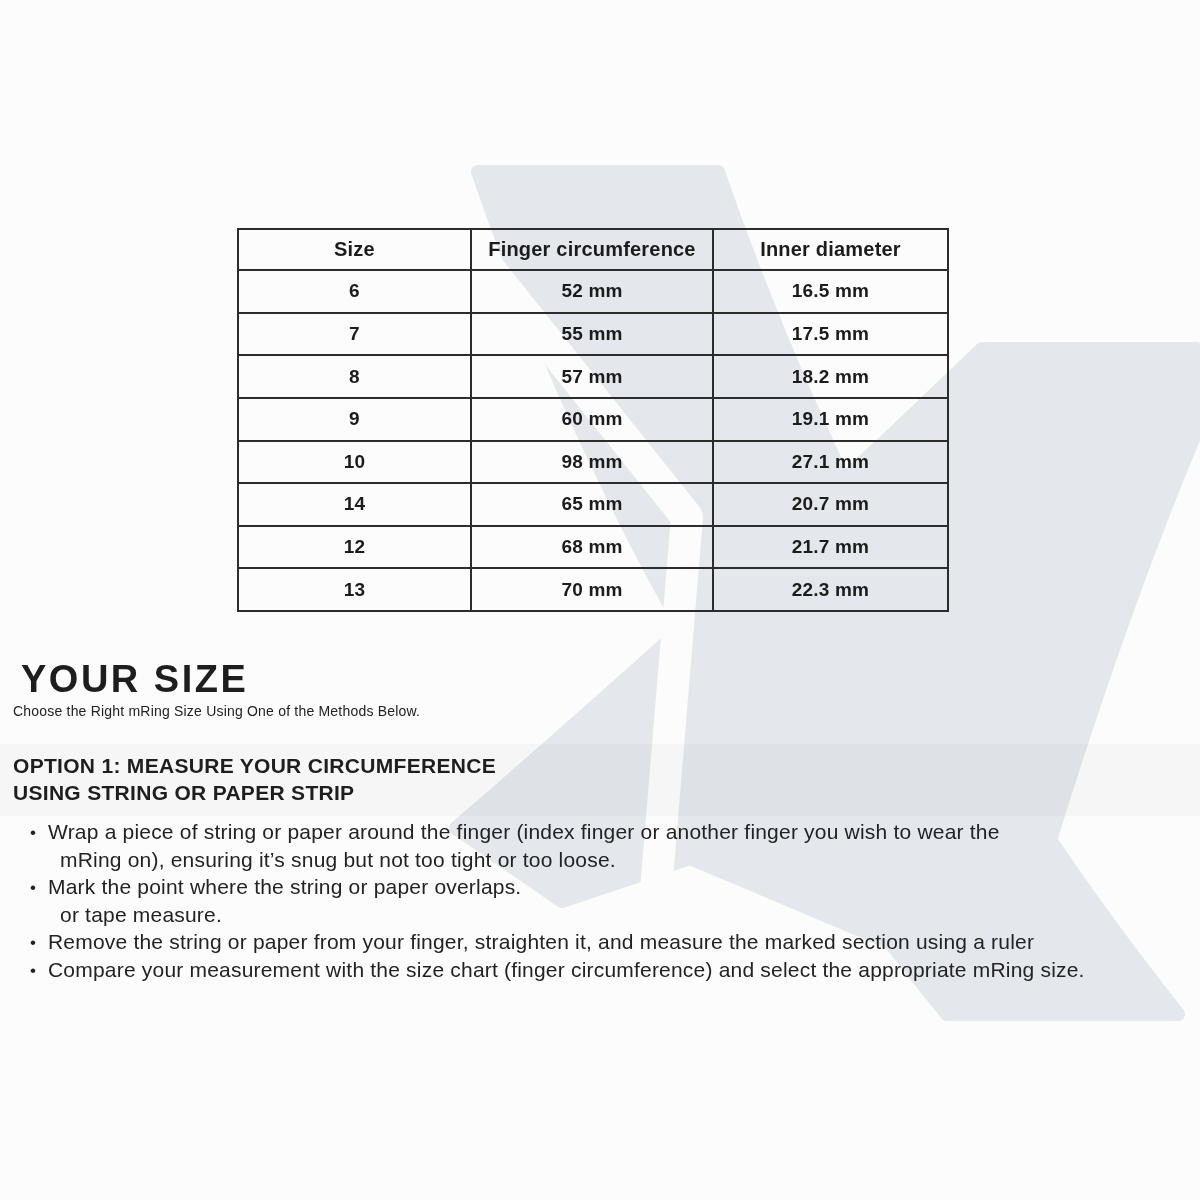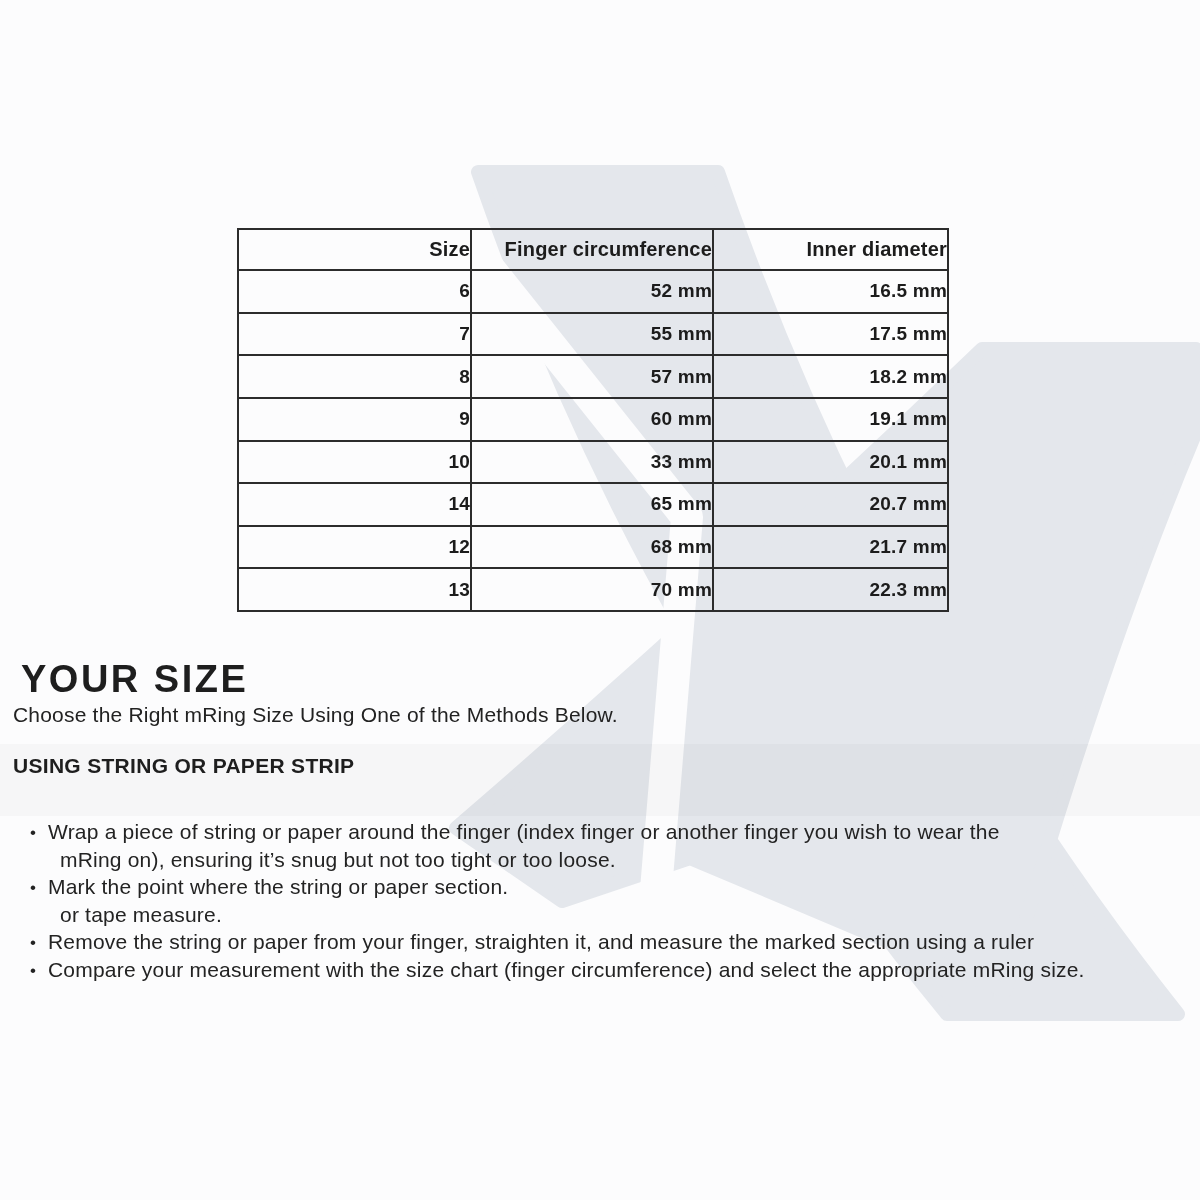--- a/index.html
+++ b/index.html
@@ -21,21 +21,21 @@
 
   
   .size-table{
     position:absolute;left:237px;top:228px;
     width:704px;height:384px;
     border-collapse:collapse;
     table-layout:fixed;
   }
   .size-table th,.size-table td{
     border:2px solid #2c2c2c;
-    text-align:right;
+    text-align:center;
     vertical-align:middle;
     padding:0;
     background:transparent;
     color:#1c1c1c;
     white-space:nowrap;
   }
   .size-table th{
     height:39px;
     font-size:20px;font-weight:700;letter-spacing:0.2px;
   }
@@ -48,21 +48,21 @@
   .col-diam{width:233px;margin-left:48px;}
 
   
   .page-title{
     position:absolute;left:13px;top:650px;margin:8px;
     font-size:38px;font-weight:700;letter-spacing:2.5px;
     color:#1e1e1e;white-space:nowrap;
   }
   .subtitle{
     position:absolute;left:13px;top:703px;margin:0;
-    font-size:21px;font-weight:500;letter-spacing:0.2px;
+    font-size:14px;font-weight:500;letter-spacing:0.2px;
     color:#222;white-space:nowrap;
   }
   .option-heading{
     position:absolute;left:13px;top:752px;
     font-size:21px;font-weight:700;letter-spacing:0.3px;
     line-height:27px;color:#1e1e1e;white-space:nowrap;
   }
   .bullets{
     position:absolute;left:12px;top:818px;
     font-size:21px;font-weight:400;letter-spacing:0.2px;
@@ -114,22 +114,22 @@
         <td>57 mm</td>
         <td>18.2 mm</td>
       </tr>
       <tr>
         <td>9</td>
         <td>60 mm</td>
         <td>19.1 mm</td>
       </tr>
       <tr>
         <td>10</td>
-        <td>33 mm</td>
-        <td>20.1 mm</td>
+        <td>98 mm</td>
+        <td>27.1 mm</td>
       </tr>
       <tr>
         <td>14</td>
         <td>65 mm</td>
         <td>20.7 mm</td>
       </tr>
       <tr>
         <td>12</td>
         <td>68 mm</td>
         <td>21.7 mm</td>
@@ -139,31 +139,32 @@
         <td>70 mm</td>
         <td>22.3 mm</td>
       </tr>
     </tbody>
   </table>
 
   <h1 class="page-title">YOUR SIZE</h1>
   <p class="subtitle">Choose the Right mRing Size Using One of the Methods Below.</p>
 
   <div class="option-heading">
+    <div>OPTION 1: MEASURE YOUR CIRCUMFERENCE</div>
     <div>USING STRING OR PAPER STRIP</div>
   </div>
 
   <div class="bullets">
     <div class="b-line">
       <span class="marker">•</span><span>Wrap a piece of string or paper around the finger (index finger or another finger you wish to wear the</span>
     </div>
     <div class="b-line cont">mRing on), ensuring it’s snug but not too tight or too loose.</div>
 
     <div class="b-line">
-      <span class="marker">•</span><span>Mark the point where the string or paper section.</span>
+      <span class="marker">•</span><span>Mark the point where the string or paper overlaps.</span>
     </div>
 
     <div class="b-line cont">or tape measure.</div>
     <div class="b-line">
       <span class="marker">•</span><span>Remove the string or paper from your finger, straighten it, and measure the marked section using a ruler</span>
     </div>
 
     <div class="b-line">
       <span class="marker">•</span><span>Compare your measurement with the size chart (finger circumference) and select the appropriate mRing size.</span>
     </div>

